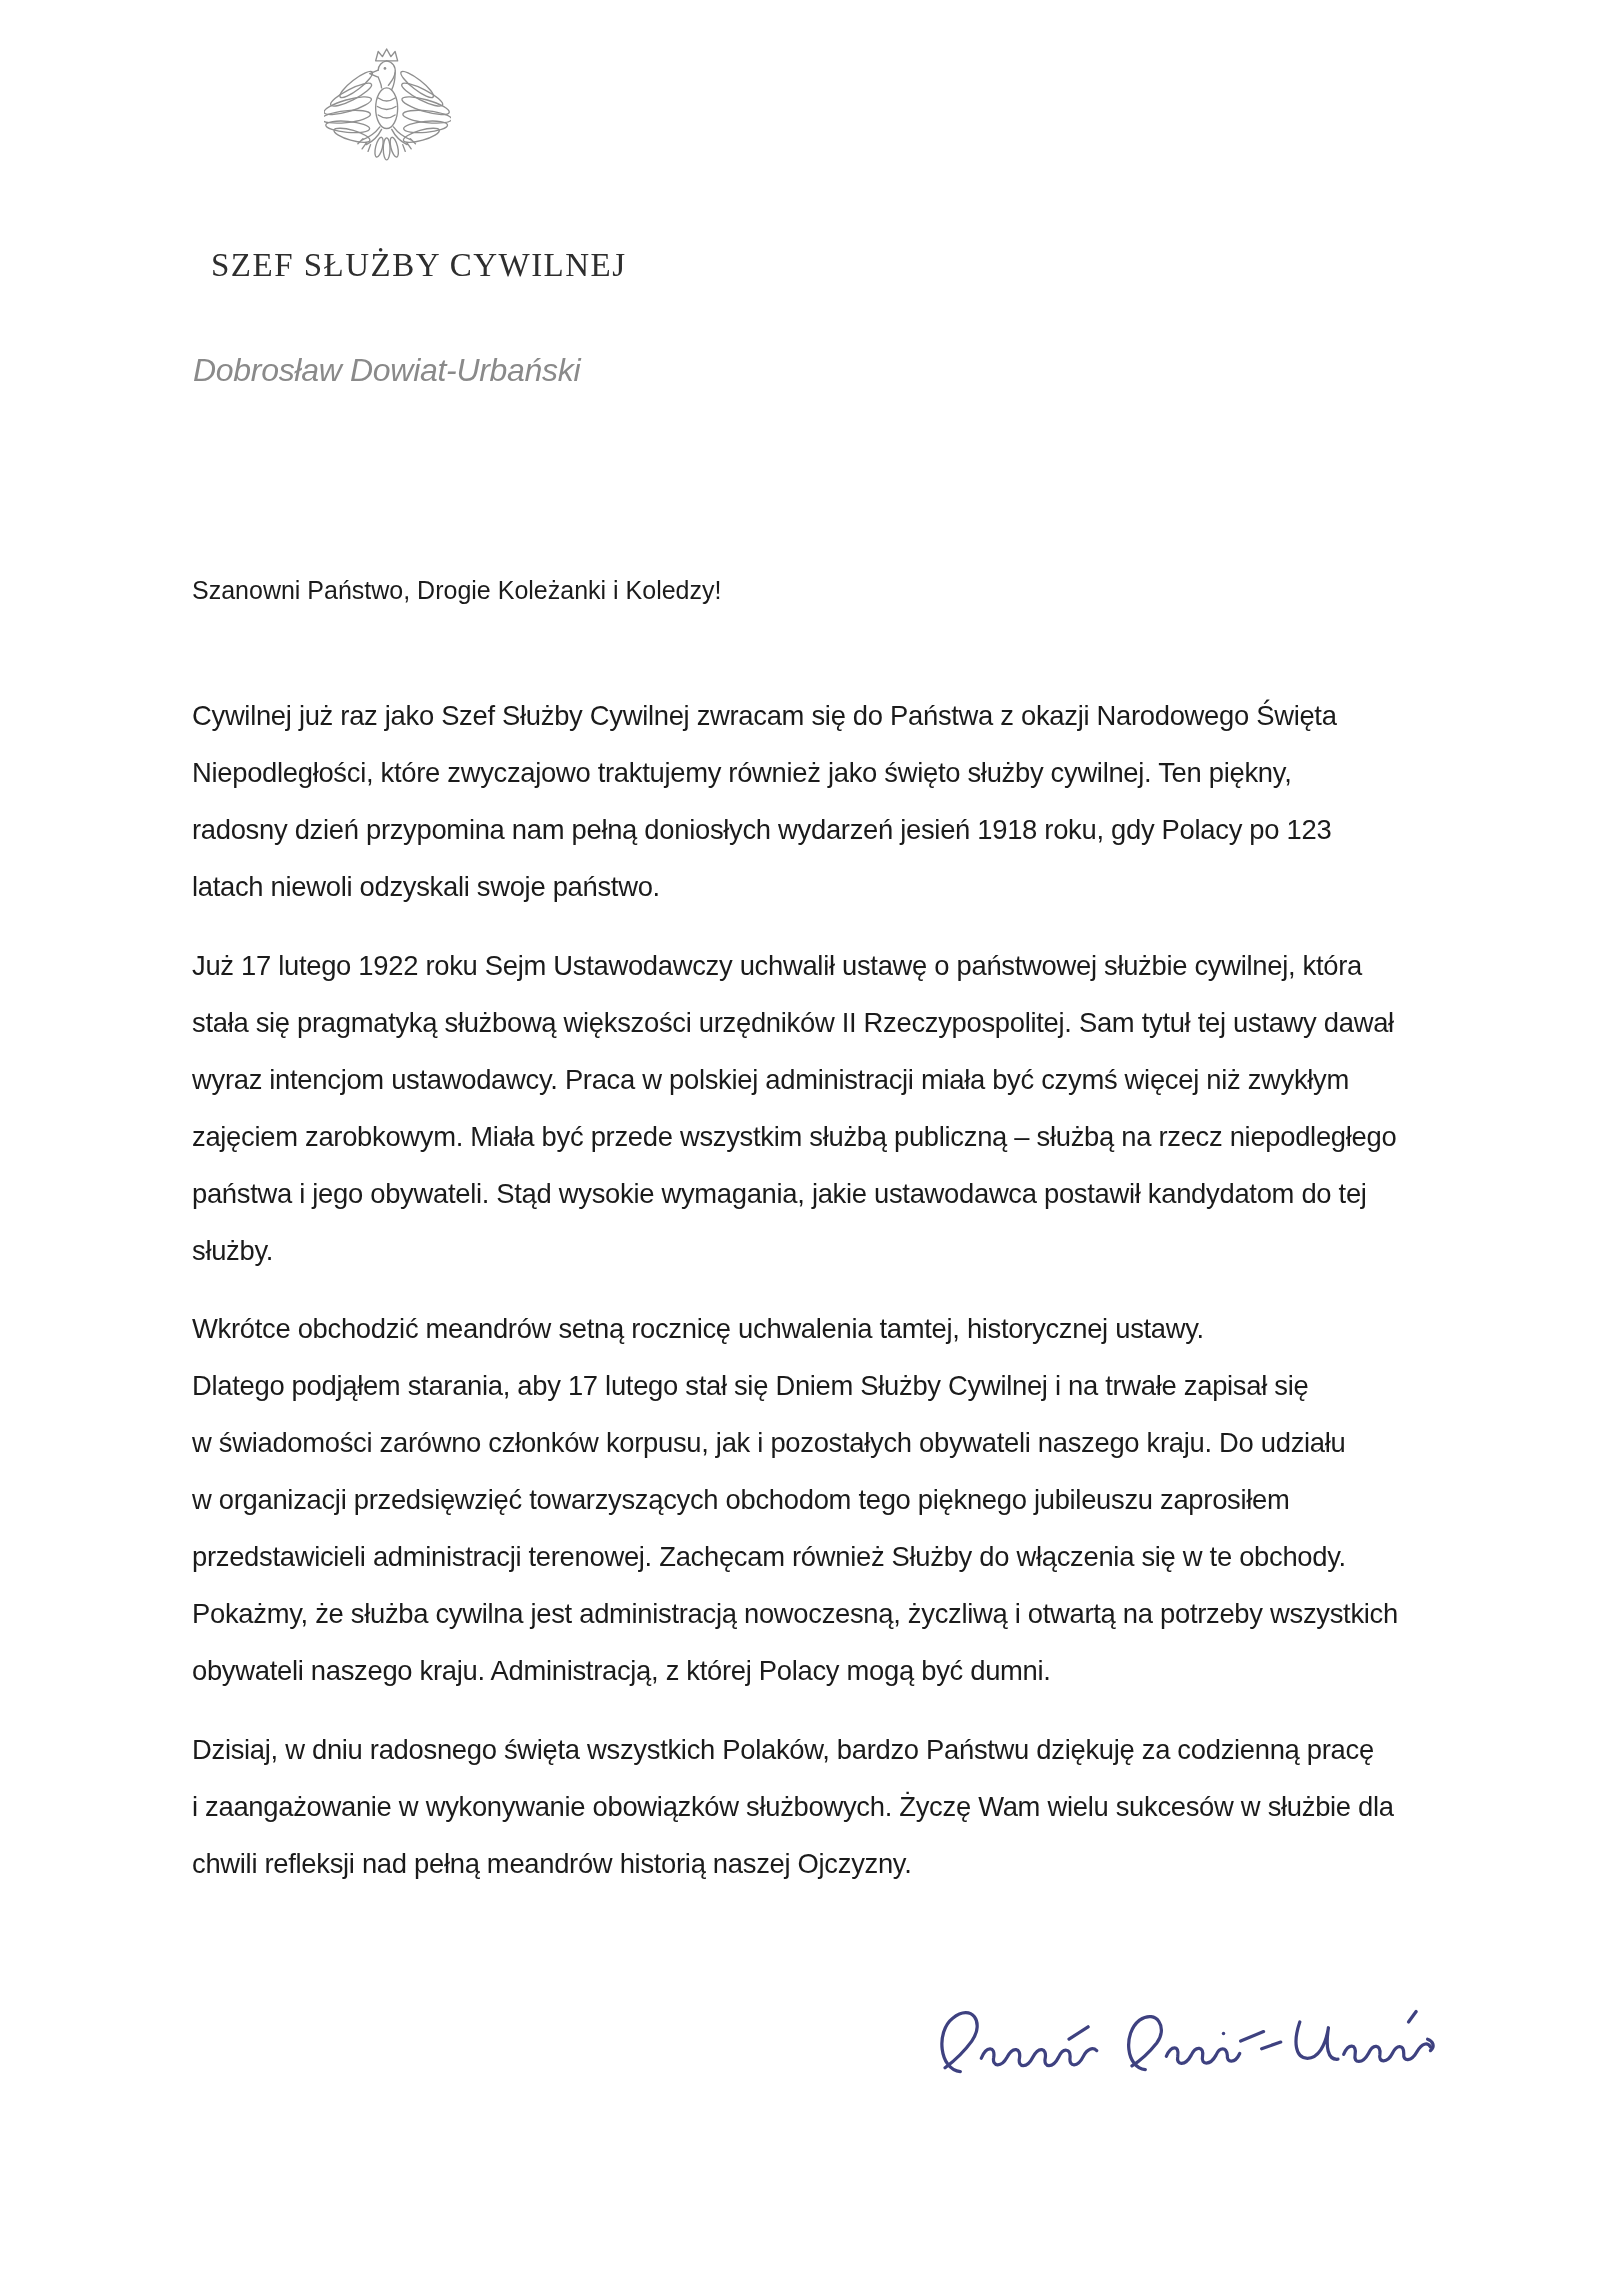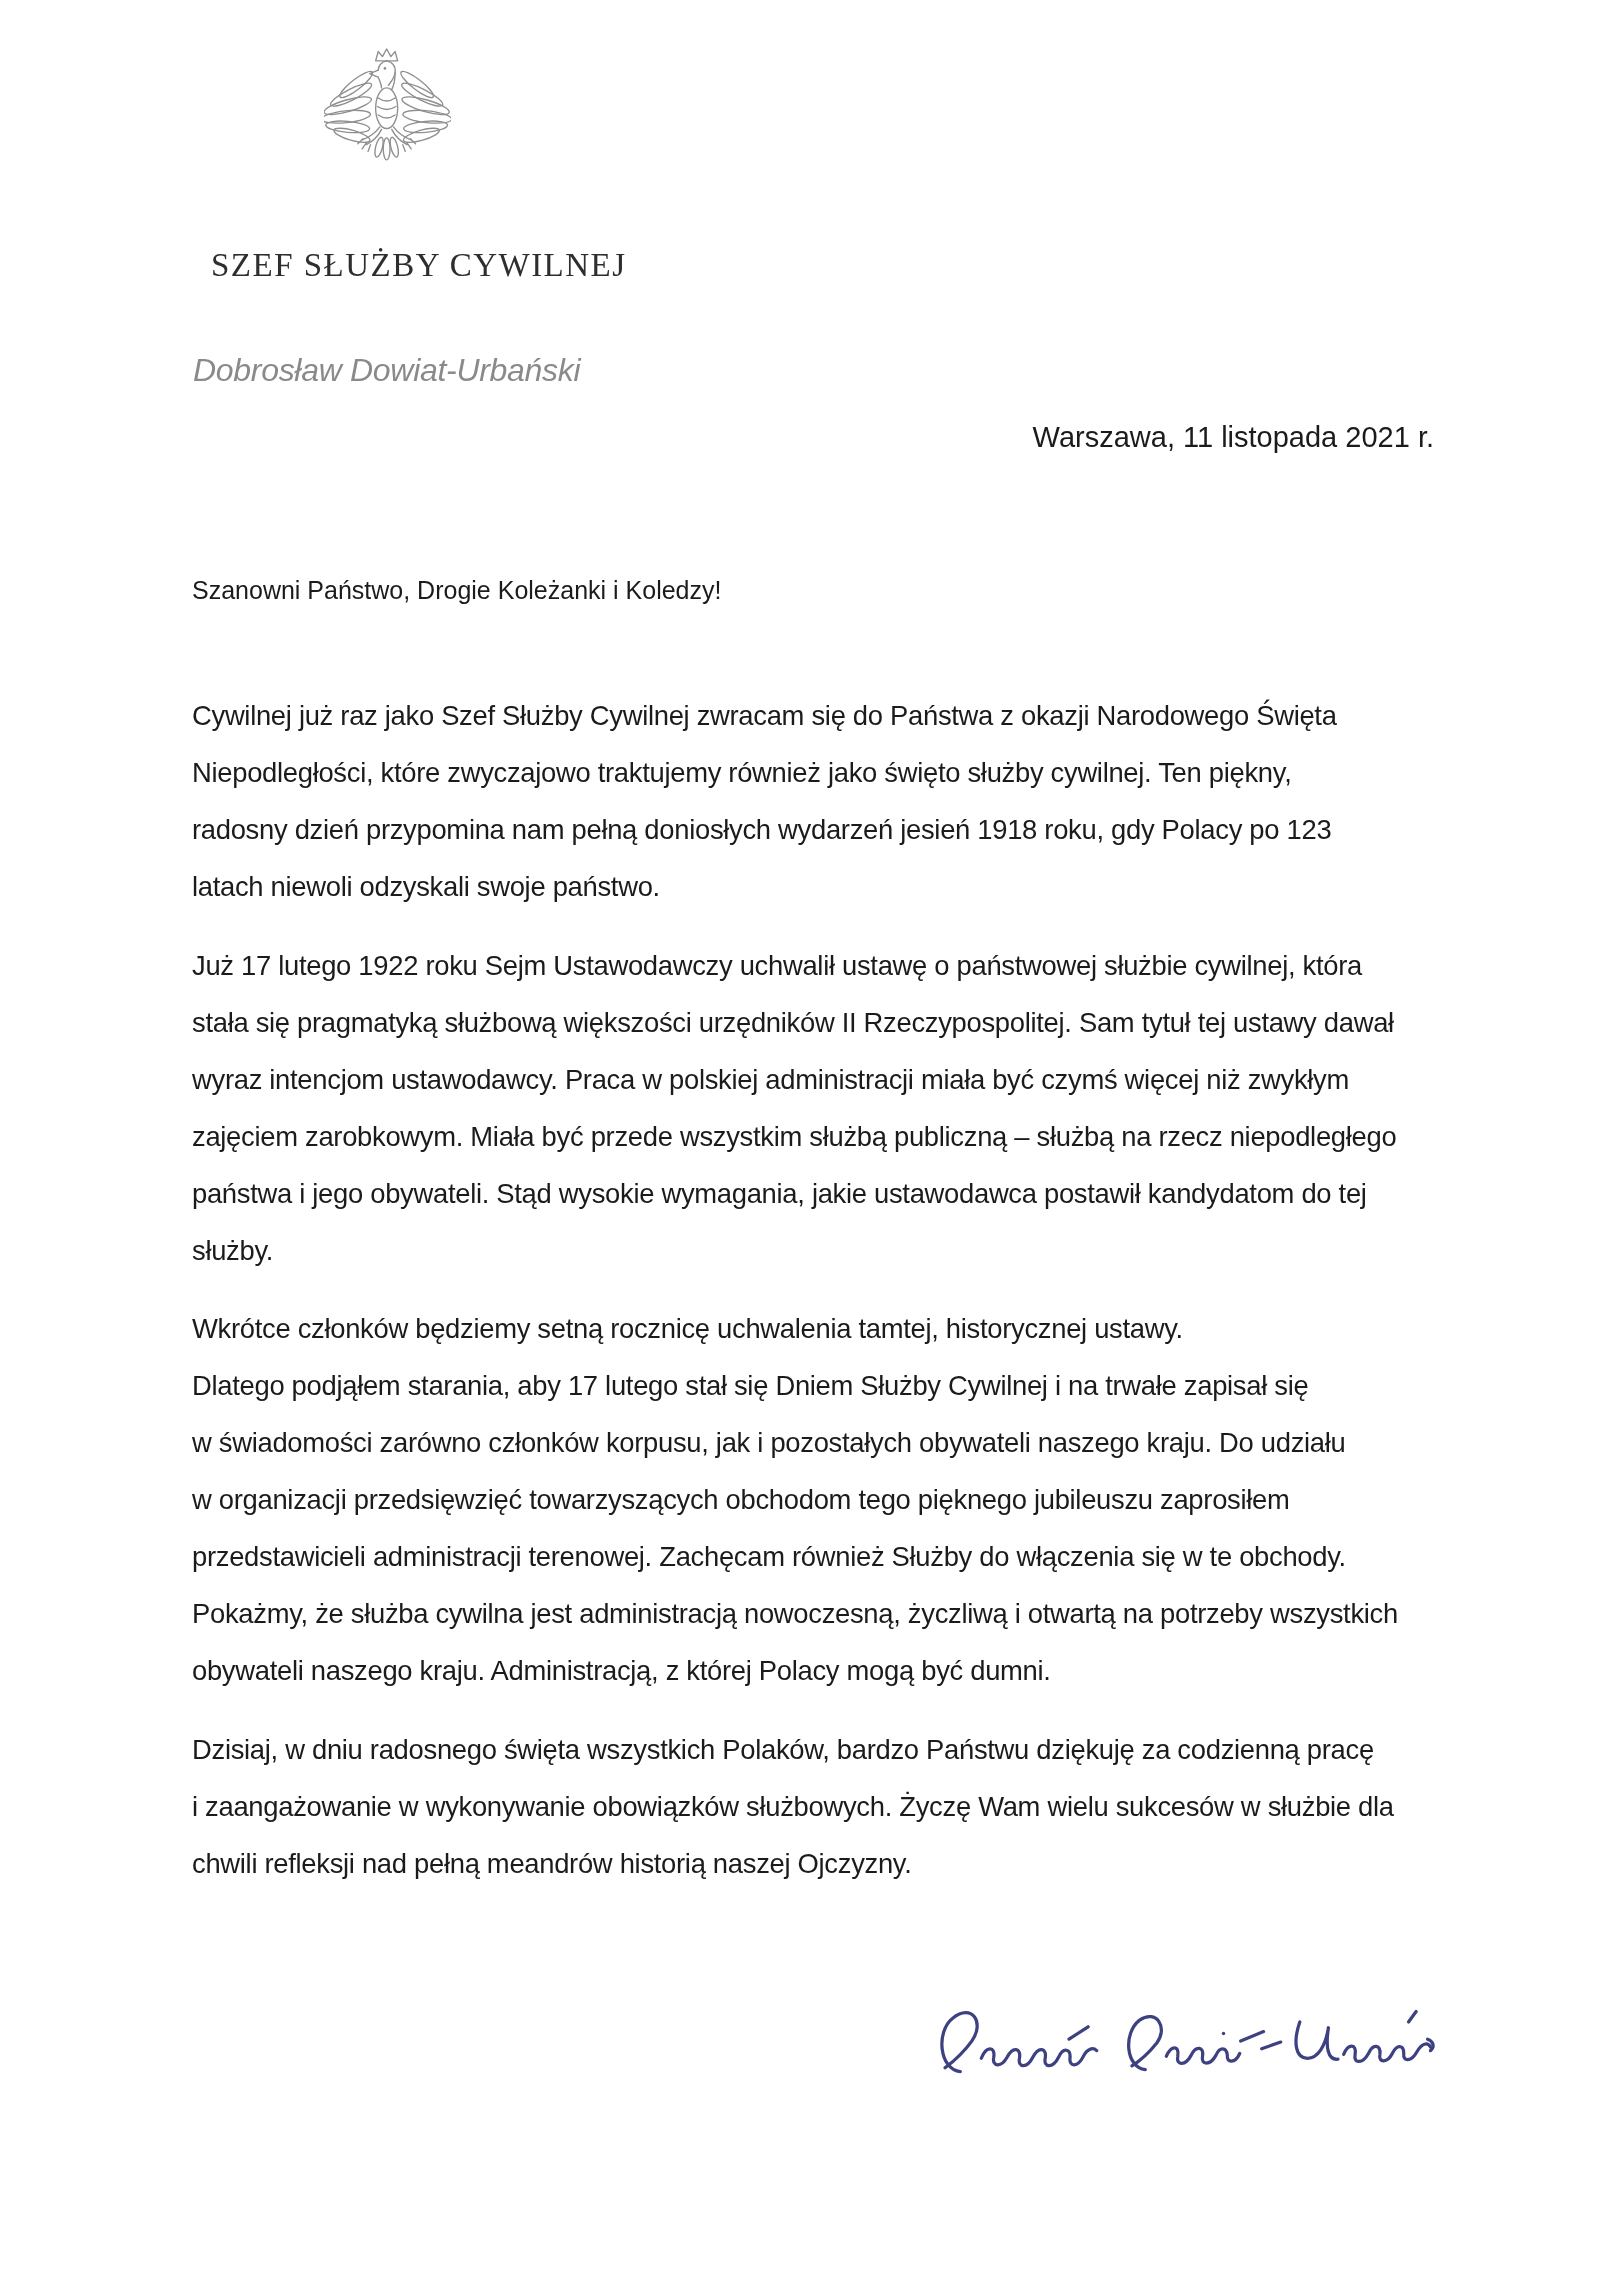--- a/index.html
+++ b/index.html
@@ -119,41 +119,40 @@
 
         <path d="M66,98 C60,106 52,111 44,114 M68,101 C64,109 58,115 50,119 M46,112 l-6,6 M50,117 l-5,7 M55,119 l-3,8"></path>
         <path d="M82,98 C88,106 96,111 104,114 M80,101 C84,109 90,115 98,119 M102,112 l6,6 M98,117 l5,7 M93,119 l3,8"></path>
       </g>
     </svg>
   </div>
 
   <div class="office-title">SZEF SŁUŻBY CYWILNEJ</div>
   <div class="office-holder">Dobrosław Dowiat-Urbański</div>
 
-  <div class="dateline">Warszawa, 11 listopada 2021 r.</div>
 
   <div class="salutation">Szanowni Państwo, Drogie Koleżanki i Koledzy!</div>
 
   <div class="body-text">
     <div class="paragraph">
         <div class="line">Cywilnej już raz jako Szef Służby Cywilnej zwracam się do Państwa z okazji Narodowego Święta</div>
         <div class="line">Niepodległości, które zwyczajowo traktujemy również jako święto służby cywilnej. Ten piękny,</div>
         <div class="line">radosny dzień przypomina nam pełną doniosłych wydarzeń jesień 1918 roku, gdy Polacy po 123</div>
         <div class="line">latach niewoli odzyskali swoje państwo.</div>
       </div>
     <div class="paragraph">
         <div class="line">Już 17 lutego 1922 roku Sejm Ustawodawczy uchwalił ustawę o państwowej służbie cywilnej, która</div>
         <div class="line">stała się pragmatyką służbową większości urzędników II Rzeczypospolitej. Sam tytuł tej ustawy dawał</div>
         <div class="line">wyraz intencjom ustawodawcy. Praca w polskiej administracji miała być czymś więcej niż zwykłym</div>
         <div class="line">zajęciem zarobkowym. Miała być przede wszystkim służbą publiczną – służbą na rzecz niepodległego</div>
         <div class="line">państwa i jego obywateli. Stąd wysokie wymagania, jakie ustawodawca postawił kandydatom do tej</div>
         <div class="line">służby.</div>
       </div>
     <div class="paragraph">
-        <div class="line">Wkrótce członków będziemy setną rocznicę uchwalenia tamtej, historycznej ustawy.</div>
+        <div class="line">Wkrótce obchodzić meandrów setną rocznicę uchwalenia tamtej, historycznej ustawy.</div>
         <div class="line">Dlatego podjąłem starania, aby 17 lutego stał się Dniem Służby Cywilnej i na trwałe zapisał się</div>
         <div class="line">w świadomości zarówno członków korpusu, jak i pozostałych obywateli naszego kraju. Do udziału</div>
         <div class="line">w organizacji przedsięwzięć towarzyszących obchodom tego pięknego jubileuszu zaprosiłem</div>
         <div class="line">przedstawicieli administracji terenowej. Zachęcam również Służby do włączenia się w te obchody.</div>
         <div class="line">Pokażmy, że służba cywilna jest administracją nowoczesną, życzliwą i otwartą na potrzeby wszystkich</div>
         <div class="line">obywateli naszego kraju. Administracją, z której Polacy mogą być dumni.</div>
       </div>
     <div class="paragraph">
         <div class="line">Dzisiaj, w dniu radosnego święta wszystkich Polaków, bardzo Państwu dziękuję za codzienną pracę</div>
         <div class="line">i zaangażowanie w wykonywanie obowiązków służbowych. Życzę Wam wielu sukcesów w służbie dla</div>

